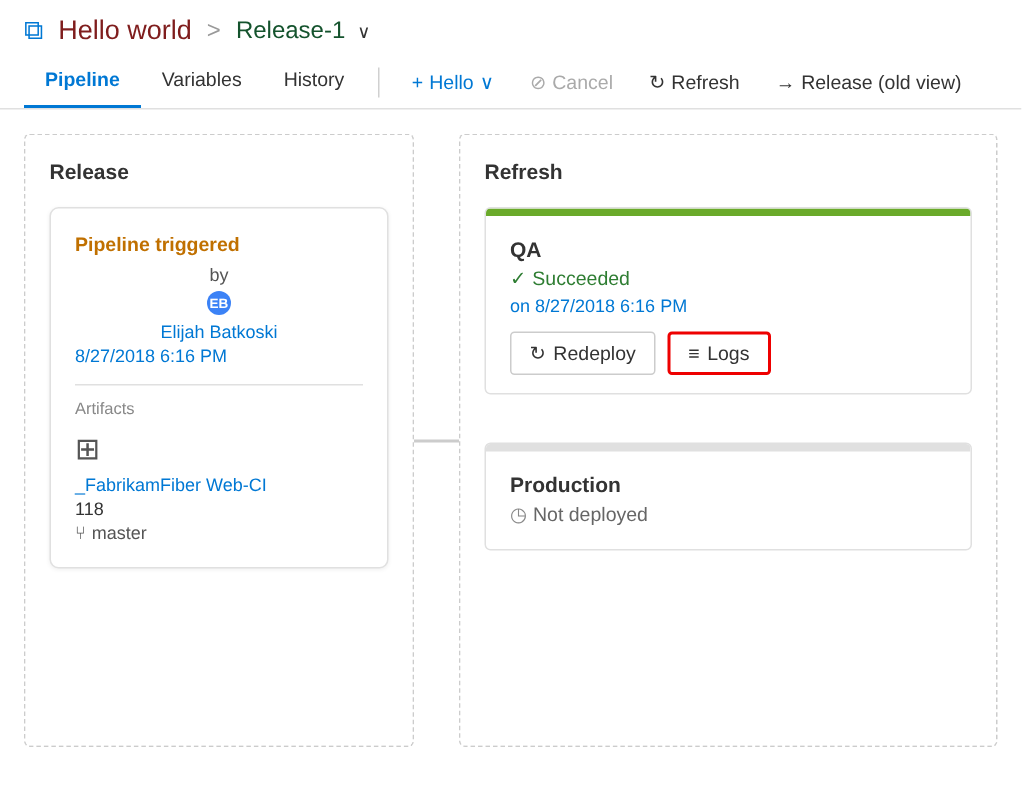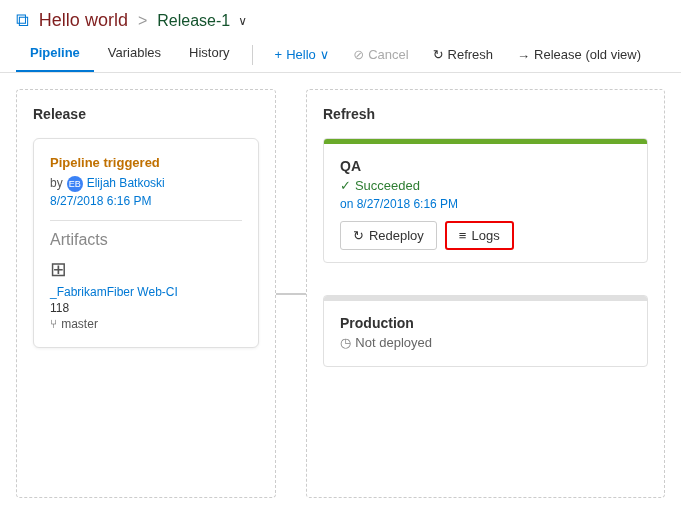--- a/index.html
+++ b/index.html
@@ -25,26 +25,26 @@
 
     
     .main-content { display: flex; padding: 16px; gap: 0; height: calc(531px - 90px); }
 
     
     .release-panel { width: 260px; border: 1px dashed #ccc; border-radius: 4px; padding: 16px; flex-shrink: 0; }
     .panel-title { font-size: 14px; font-weight: 600; color: #333; margin-bottom: 16px; }
 
     .release-card { background: #fff; border: 1px solid #e0e0e0; border-radius: 6px; padding: 16px; box-shadow: 0 1px 3px rgba(0,0,0,0.06); }
     .manually-triggered { font-size: 13px; font-weight: 600; color: #c07000; margin-bottom: 6px; }
-    .by-line { display: flex; gap: 4px; font-size: 12px; color: #555; margin-bottom: 2px; }
-    .user-avatar { width: 16px; height: 16px; border-radius: 50%; background: #3b82f6; display: inline-flex; align-items: center; justify-content: center; color: #fff; font-size: 9px; font-weight: normal; }
+    .by-line { display: flex; align-items: center; gap: 4px; font-size: 12px; color: #555; margin-bottom: 2px; flex-direction: column; }
+    .user-avatar { width: 16px; height: 16px; border-radius: 50%; background: #3b82f6; display: inline-flex; align-items: center; justify-content: center; color: #fff; font-size: 9px; font-weight: bold; }
     .user-name { color: #0078d4; font-weight: 500; }
     .trigger-time { font-size: 12px; color: #0078d4; margin-bottom: 12px; }
     .divider { border: none; border-top: 1px solid #e0e0e0; margin: 10px 0; }
-    .artifacts-label { font-size: 16px; color: #888; margin-bottom: 8px; }
+    .artifacts-label { font-size: 11px; color: #888; margin-bottom: 8px; }
     .artifact-icon { font-size: 20px; color: #555; margin-bottom: 4px; }
     .artifact-name { font-size: 12px; color: #0078d4; font-weight: 500; }
     .artifact-build { font-size: 12px; color: #333; margin: 2px 0; }
     .artifact-branch { display: flex; align-items: center; gap: 4px; font-size: 12px; color: #555; }
 
     
     .connector { display: flex; align-items: center; justify-content: center; width: 30px; flex-shrink: 0; }
     .connector-line { width: 30px; height: 2px; background: #ccc; }
 
     

